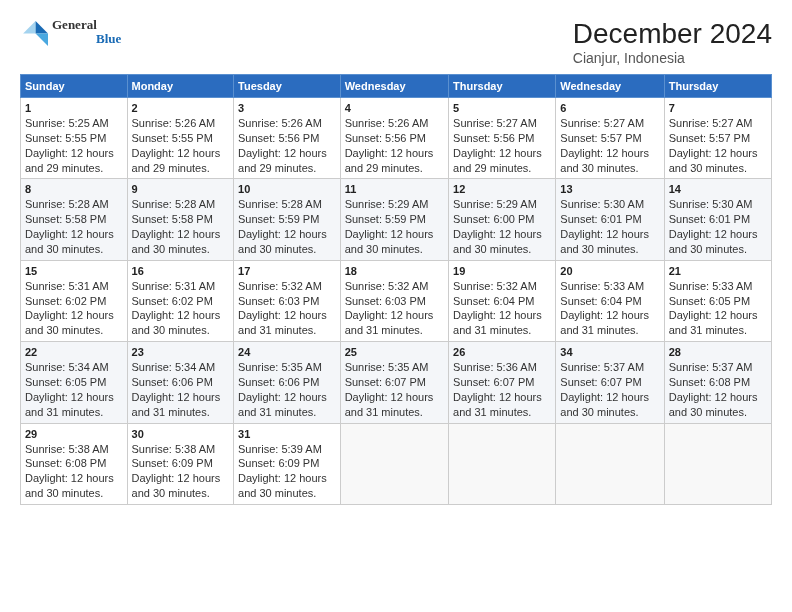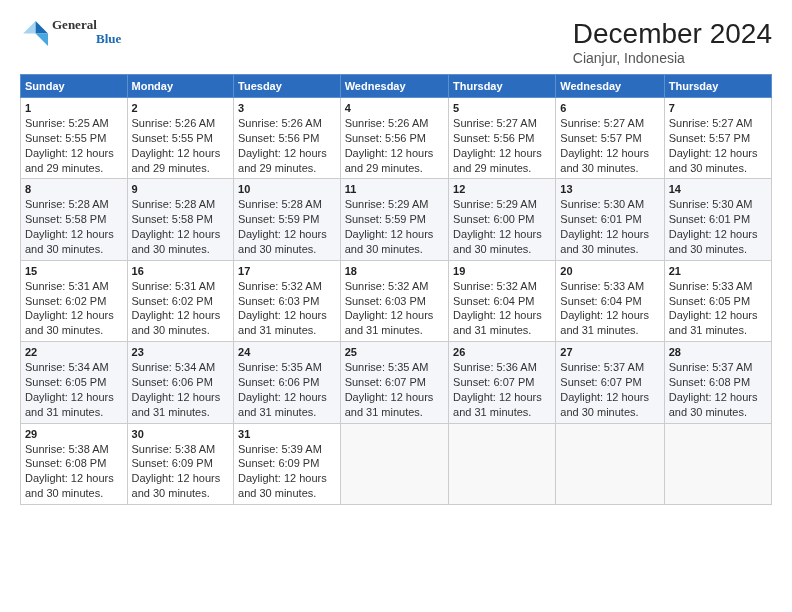--- a/index.html
+++ b/index.html
@@ -242,21 +242,21 @@
           </td>
           <td>
             <span class="day-num">25</span>
             <div class="day-info">Sunrise: 5:35 AM<br>Sunset: 6:07 PM<br>Daylight: 12 hours and 31 minutes.</div>
           </td>
           <td>
             <span class="day-num">26</span>
             <div class="day-info">Sunrise: 5:36 AM<br>Sunset: 6:07 PM<br>Daylight: 12 hours and 31 minutes.</div>
           </td>
           <td>
-            <span class="day-num">27</span>
+            <span class="day-num">34</span>
             <div class="day-info">Sunrise: 5:37 AM<br>Sunset: 6:07 PM<br>Daylight: 12 hours and 30 minutes.</div>
           </td>
           <td>
             <span class="day-num">28</span>
             <div class="day-info">Sunrise: 5:37 AM<br>Sunset: 6:08 PM<br>Daylight: 12 hours and 30 minutes.</div>
           </td>
         </tr>
         <tr>
           <td>
             <span class="day-num">29</span>

